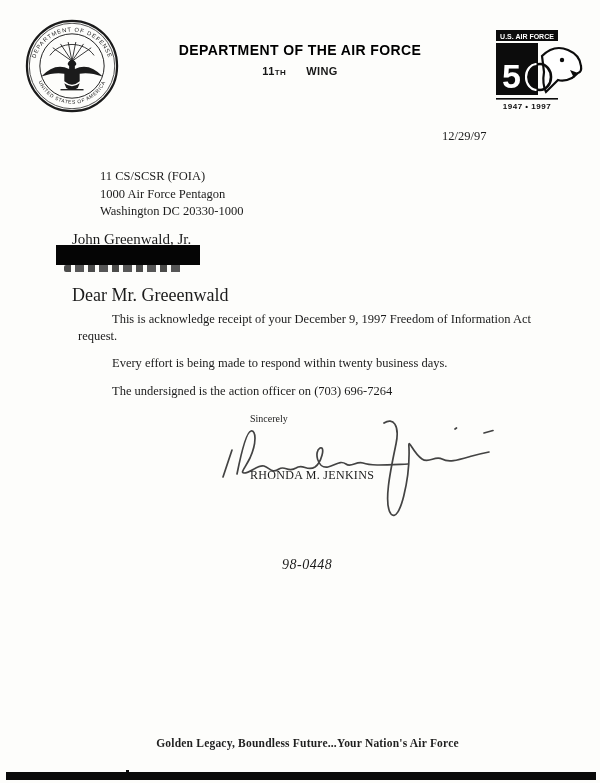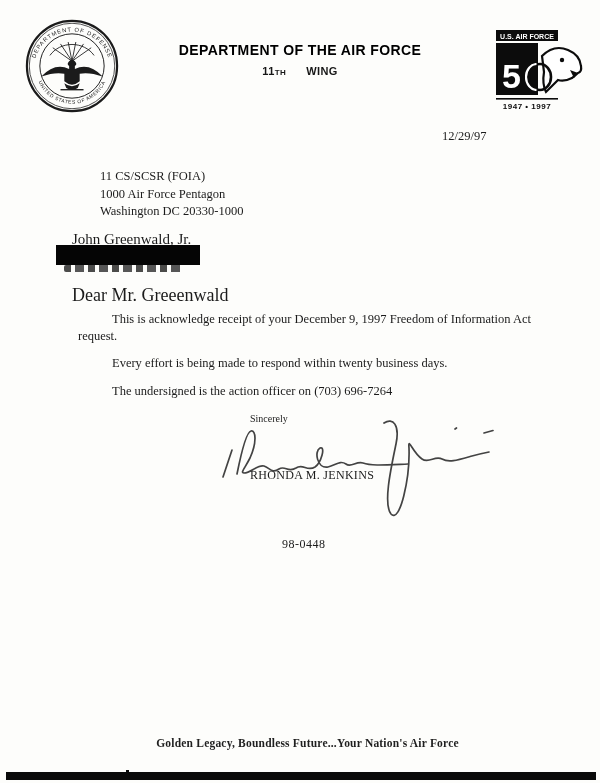--- a/index.html
+++ b/index.html
@@ -36,21 +36,21 @@
   }
   .salutation{position:absolute;left:72px;top:285px;font-size:18px;}
   .para{position:absolute;left:72px;width:468px;font-size:12.5px;line-height:17px;text-indent:34px;margin-left:6px;}
   .p1{top:311px;}
   .p2{top:355px;}
   .p3{top:383px;}
   .valediction{position:absolute;left:250px;top:413px;font-size:10px;}
   .signature{position:absolute;left:188px;top:416px;width:312px;height:112px;pointer-events:none;}
   .signer-name{position:absolute;left:250px;top:468px;font-size:12px;letter-spacing:.3px;}
   .signer-title{position:absolute;left:250px;top:484px;font-size:12.5px;}
-  .case-number{position:absolute;left:282px;top:537px;font-size:12px;letter-spacing:.5px;}
+  .case-number{position:absolute;left:282px;top:557px;font-size:14px;letter-spacing:.5px;font-style:italic;}
   
   .motto{
     position:absolute;left:0;right:0;top:737px;text-align:center;
     font-size:11.5px;font-weight:bold;color:#1f1f1f;letter-spacing:.2px;padding-left:15px;
   }
   .scan-bar{position:absolute;left:6px;top:772px;width:590px;height:8px;background:#0a0a0a;}
   .scan-bar:before{content:"";position:absolute;left:120px;top:-2px;width:3px;height:2px;background:#0a0a0a;}
   svg text{font-family:"Liberation Sans","DejaVu Sans",sans-serif;}
 </style>
 </head>

